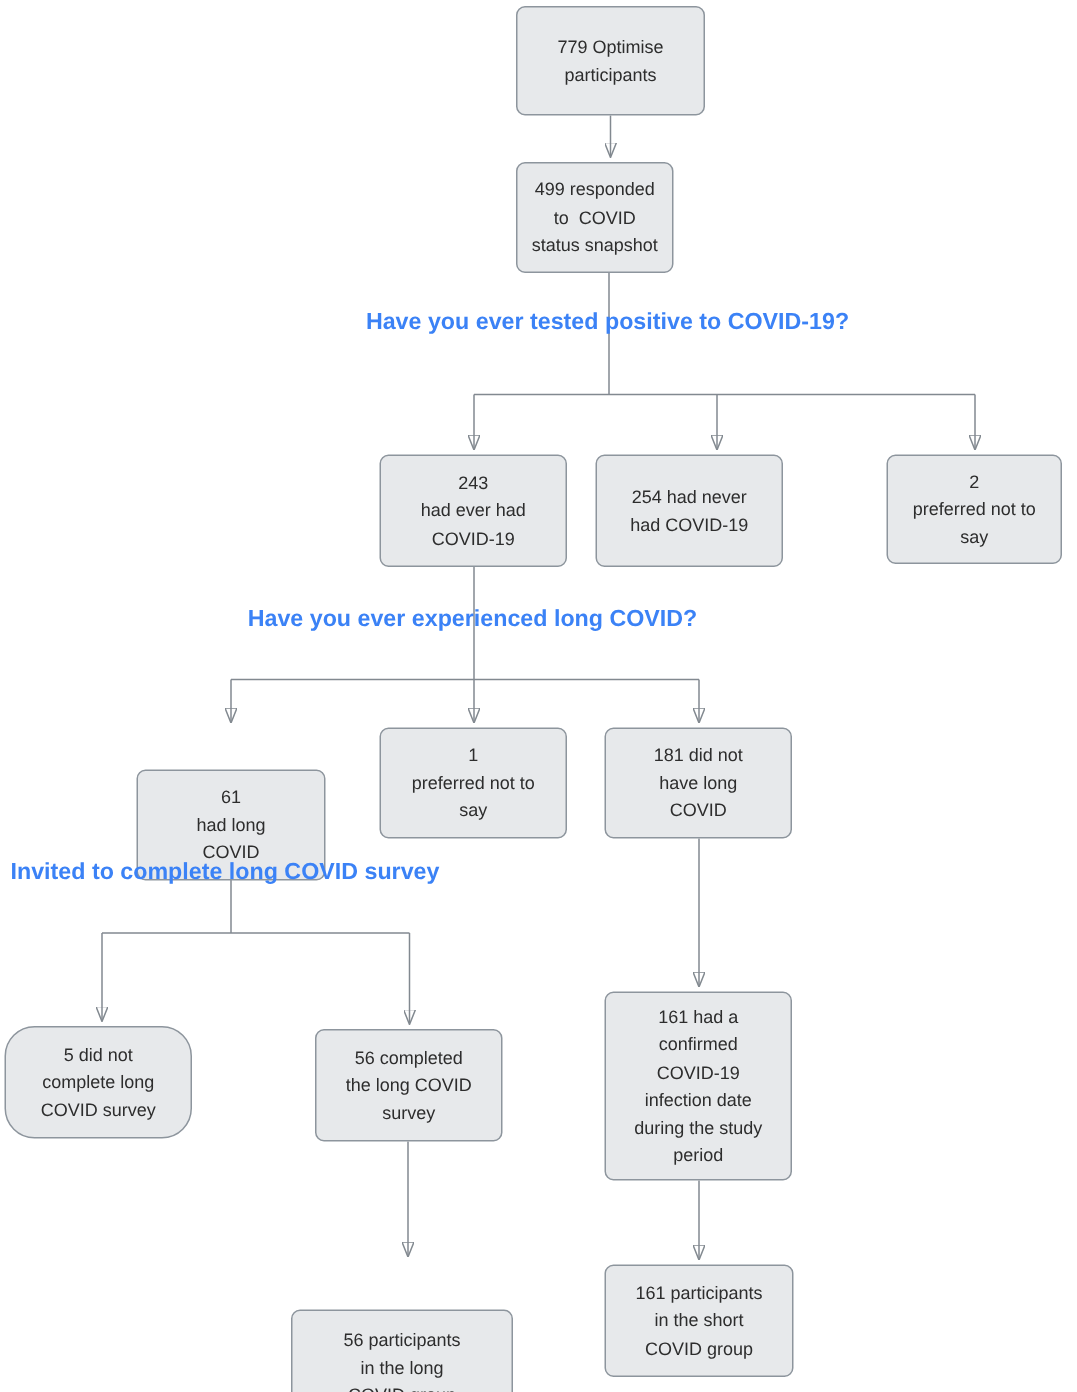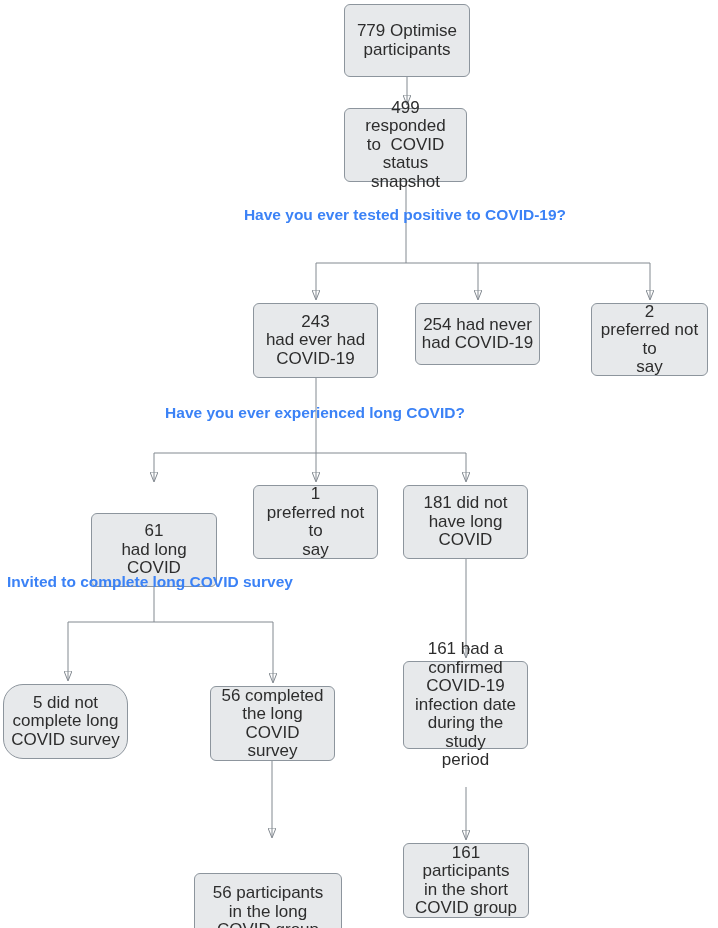--- a/index.html
+++ b/index.html
@@ -30,47 +30,47 @@
   .node {
     position: absolute;
     box-sizing: border-box;
     background: #e7e9eb;
     border: 1px solid #8d959d;
     border-radius: 6px;
     display: flex;
     align-items: center;
     justify-content: center;
     text-align: center;
-    font-size: 17px;
+    font-size: 12px;
     line-height: 18.5px;
     color: #2d2d2d;
     white-space: pre-wrap;
     padding: 2px 4px;
   }
   .qlabel {
     position: absolute;
     font-weight: bold;
     font-size: 15.5px;
     color: #3b82f6;
     text-align: center;
     white-space: nowrap;
   }
 
   
   .n0  { left: 344px; top: 4px;   width: 126px; height: 73px; }
-  .n1  { left: 344px; top: 108px; width: 123px; height: 74px; }
+  .n1  { left: 344px; top: 108px; width: 105px; height: 74px; }
   .n2  { left: 253px; top: 303px; width: 125px; height: 75px; }
-  .n3  { left: 415px; top: 303px; width: 125px; height: 62px; }
+  .n3  { left: 397px; top: 303px; width: 125px; height: 75px; }
   .n4  { left: 591px; top: 303px; width: 117px; height: 73px; }
   .n5  { left: 91px;  top: 485px; width: 126px; height: 74px; margin-top: 28px; }
   .n6  { left: 253px; top: 485px; width: 125px; height: 74px; }
   .n7  { left: 403px; top: 485px; width: 125px; height: 74px; }
   .n8  { left: 3px;   top: 684px; width: 125px; height: 75px; border-radius: 20px; }
   .n9  { left: 210px; top: 686px; width: 125px; height: 75px; }
-  .n10 { left: 403px; top: 661px; width: 125px; height: 88px; }
+  .n10 { left: 403px; top: 661px; width: 125px; height: 126px; }
   .n11 { left: 194px; top: 841px; width: 148px; height: 78px; margin-top: 32px; }
   .n12 { left: 403px; top: 843px; width: 126px; height: 75px; }
 
   .q0 { left: 230px; top: 206px; width: 350px; }
   .q1 { left: 145px; top: 404px; width: 340px; }
   .q2 { left: 5px;   top: 573px; width: 290px; }
 </style>
 </head>
 <body>
 

